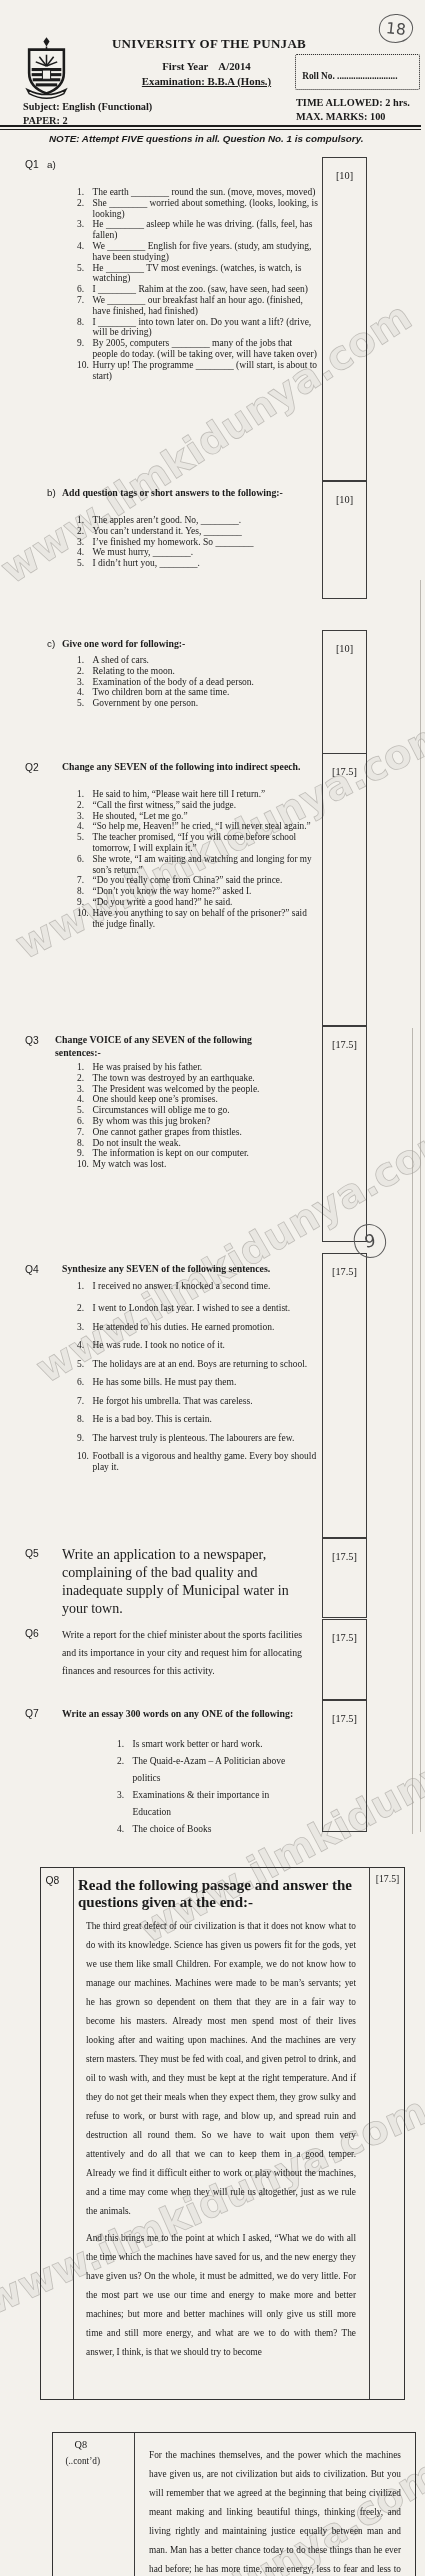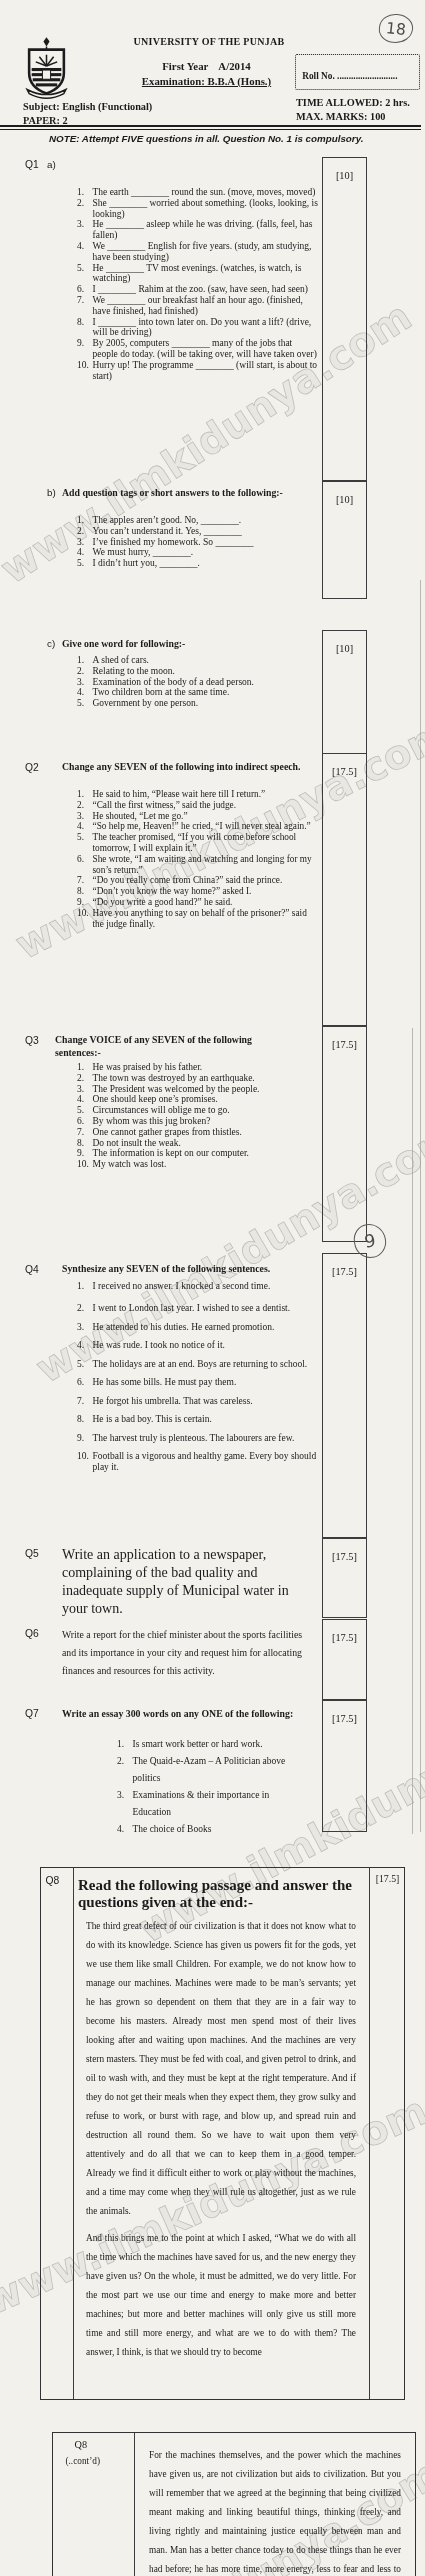--- a/index.html
+++ b/index.html
@@ -68,21 +68,21 @@
       <line x1="46" y1="58" x2="67" y2="50"></line>
     </g>
     <rect x="17" y="62" width="58" height="6" fill="#1c1c1c"></rect>
     <rect x="17" y="72" width="58" height="6" fill="#1c1c1c"></rect>
     <rect x="19" y="82" width="54" height="6" fill="#1c1c1c"></rect>
     <rect x="25" y="92" width="42" height="6" fill="#1c1c1c"></rect>
     <rect x="38" y="66" width="16" height="18" fill="#f3f1ec" stroke="#1c1c1c" stroke-width="2"></rect>
     <path d="M8 104 Q46 124 84 104 L80 112 Q46 130 12 112 Z" fill="none" stroke="#1c1c1c" stroke-width="3"></path>
   </svg>
 
-  <div class="abs ctr ser b" style="left:62px;top:36px;width:294px;font-size:10px;letter-spacing:0.3px;">UNIVERSITY OF THE PUNJAB</div>
+  <div class="abs ctr ser b" style="left:62px;top:36px;width:294px;font-size:13px;letter-spacing:0.3px;">UNIVERSITY OF THE PUNJAB</div>
   <div class="abs ctr ser b" style="left:93px;top:60px;width:227px;font-size:10.8px;white-space:pre;">First Year    A/2014</div>
   <div class="abs ctr ser b" style="left:93px;top:75px;width:227px;font-size:10.8px;text-decoration:underline;">Examination: B.B.A (Hons.)</div>
 
   <div class="abs rollbox" style="left:295px;top:54px;width:123px;height:34px;">
     <div class="abs ser b" style="left:6.2px;top:15.5px;font-size:9.3px;">Roll No. ..........................</div>
   </div>
 
   <div class="abs hand" style="left:379px;top:14.4px;width:32px;height:27px;border-radius:52% 48% 55% 45%;font-size:15.5px;transform:rotate(6deg);">
     <span>18</span>
   </div>

